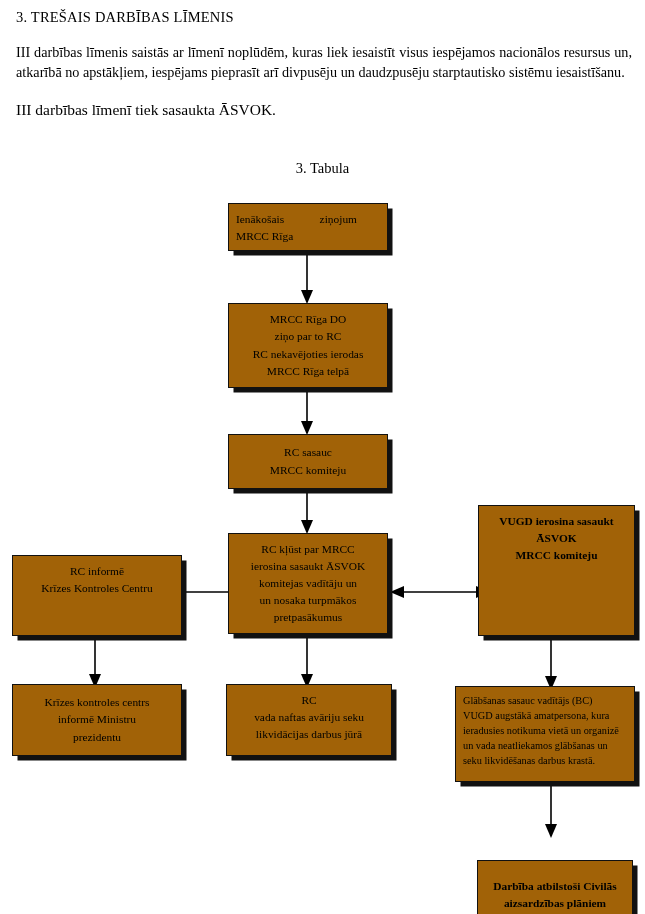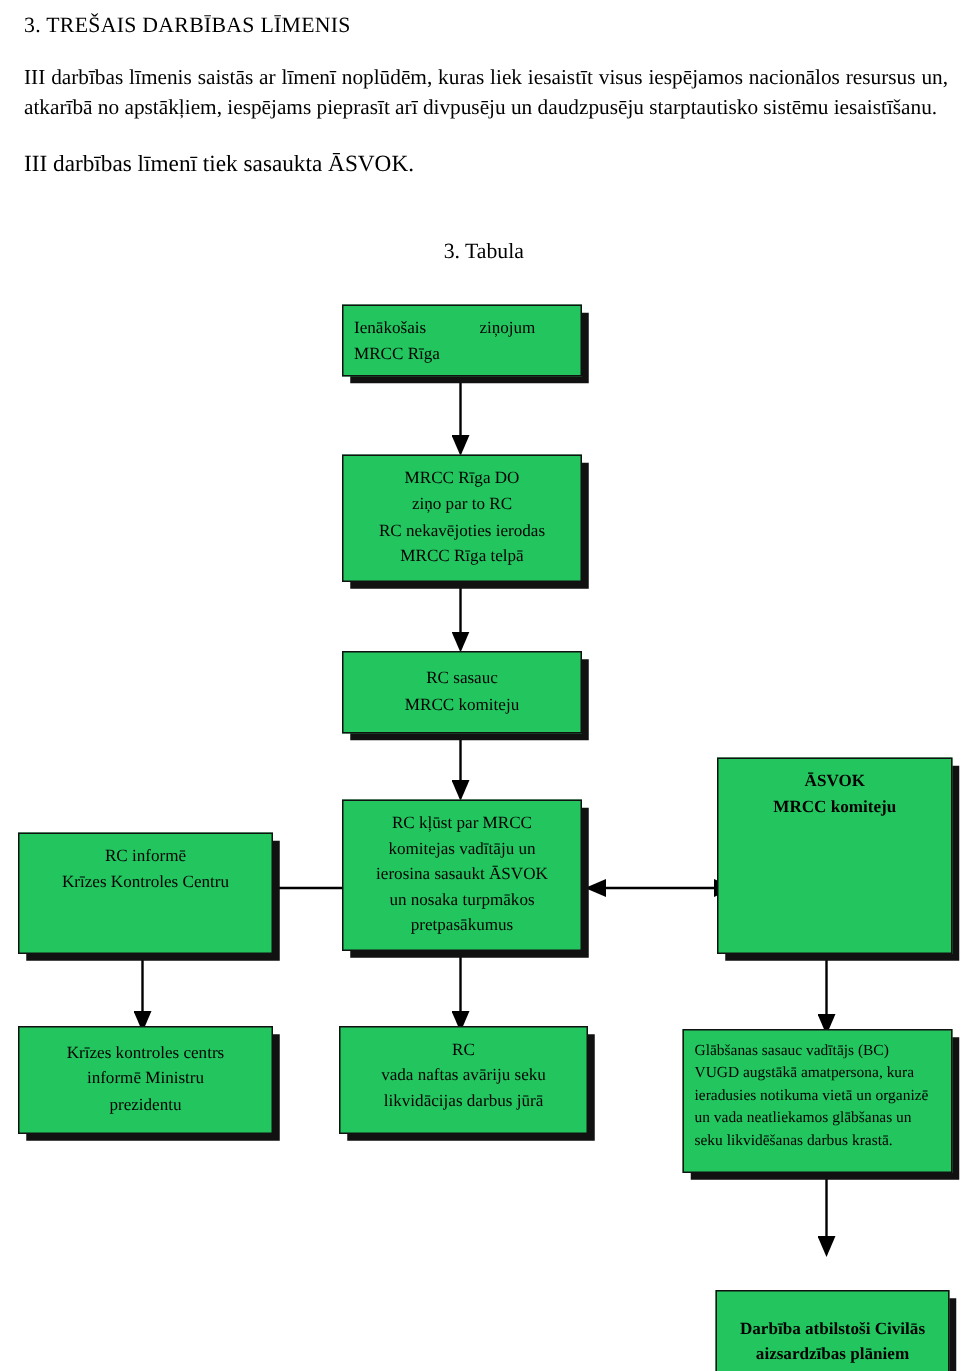--- a/index.html
+++ b/index.html
@@ -57,21 +57,21 @@
     position: absolute;
     left: 0;
     top: 0;
     width: 645px;
     height: 914px;
   }
 
   
   .node {
     position: absolute;
-    background: #22c55e;
+    background: #a16207;
     border: 1.3px solid #111111;
     box-shadow: 5px 5px 0 -0.5px #111111;
     box-sizing: border-box;
     display: flex;
     flex-direction: column;
     justify-content: flex-start;
     font-size: 11.4px;
     line-height: 1.5;
     color: #000000;
     align-items: center;
@@ -189,36 +189,37 @@
   <div class="node center-text vcenter" style="left:228px; top:434px; width:160px; height:55px;">
     <div class="lines">
       <div>RC sasauc</div>
       <div>MRCC komiteju</div>
     </div>
   </div>
 
   <div class="node center-text pad-top" style="left:228px; top:533px; width:160px; height:101px;">
     <div class="lines">
       <div>RC kļūst par MRCC</div>
+      <div>ierosina sasaukt ĀSVOK</div>
       <div>komitejas vadītāju un</div>
-      <div>ierosina sasaukt ĀSVOK</div>
       <div>un  nosaka  turpmākos</div>
       <div>pretpasākumus</div>
     </div>
   </div>
 
   <div class="node center-text pad-top" style="left:12px; top:555px; width:170px; height:81px;">
     <div class="lines">
       <div>RC informē</div>
       <div>Krīzes Kontroles Centru</div>
     </div>
   </div>
 
   <div class="node center-text bold pad-top" style="left:478px; top:505px; width:157px; height:131px;">
     <div class="lines">
+      <div>VUGD ierosina sasaukt</div>
       <div>ĀSVOK</div>
       <div>MRCC komiteju</div>
     </div>
   </div>
 
   <div class="node center-text vcenter" style="left:12px; top:684px; width:170px; height:72px;">
     <div class="lines">
       <div>Krīzes kontroles centrs</div>
       <div>informē Ministru</div>
       <div>prezidentu</div>

